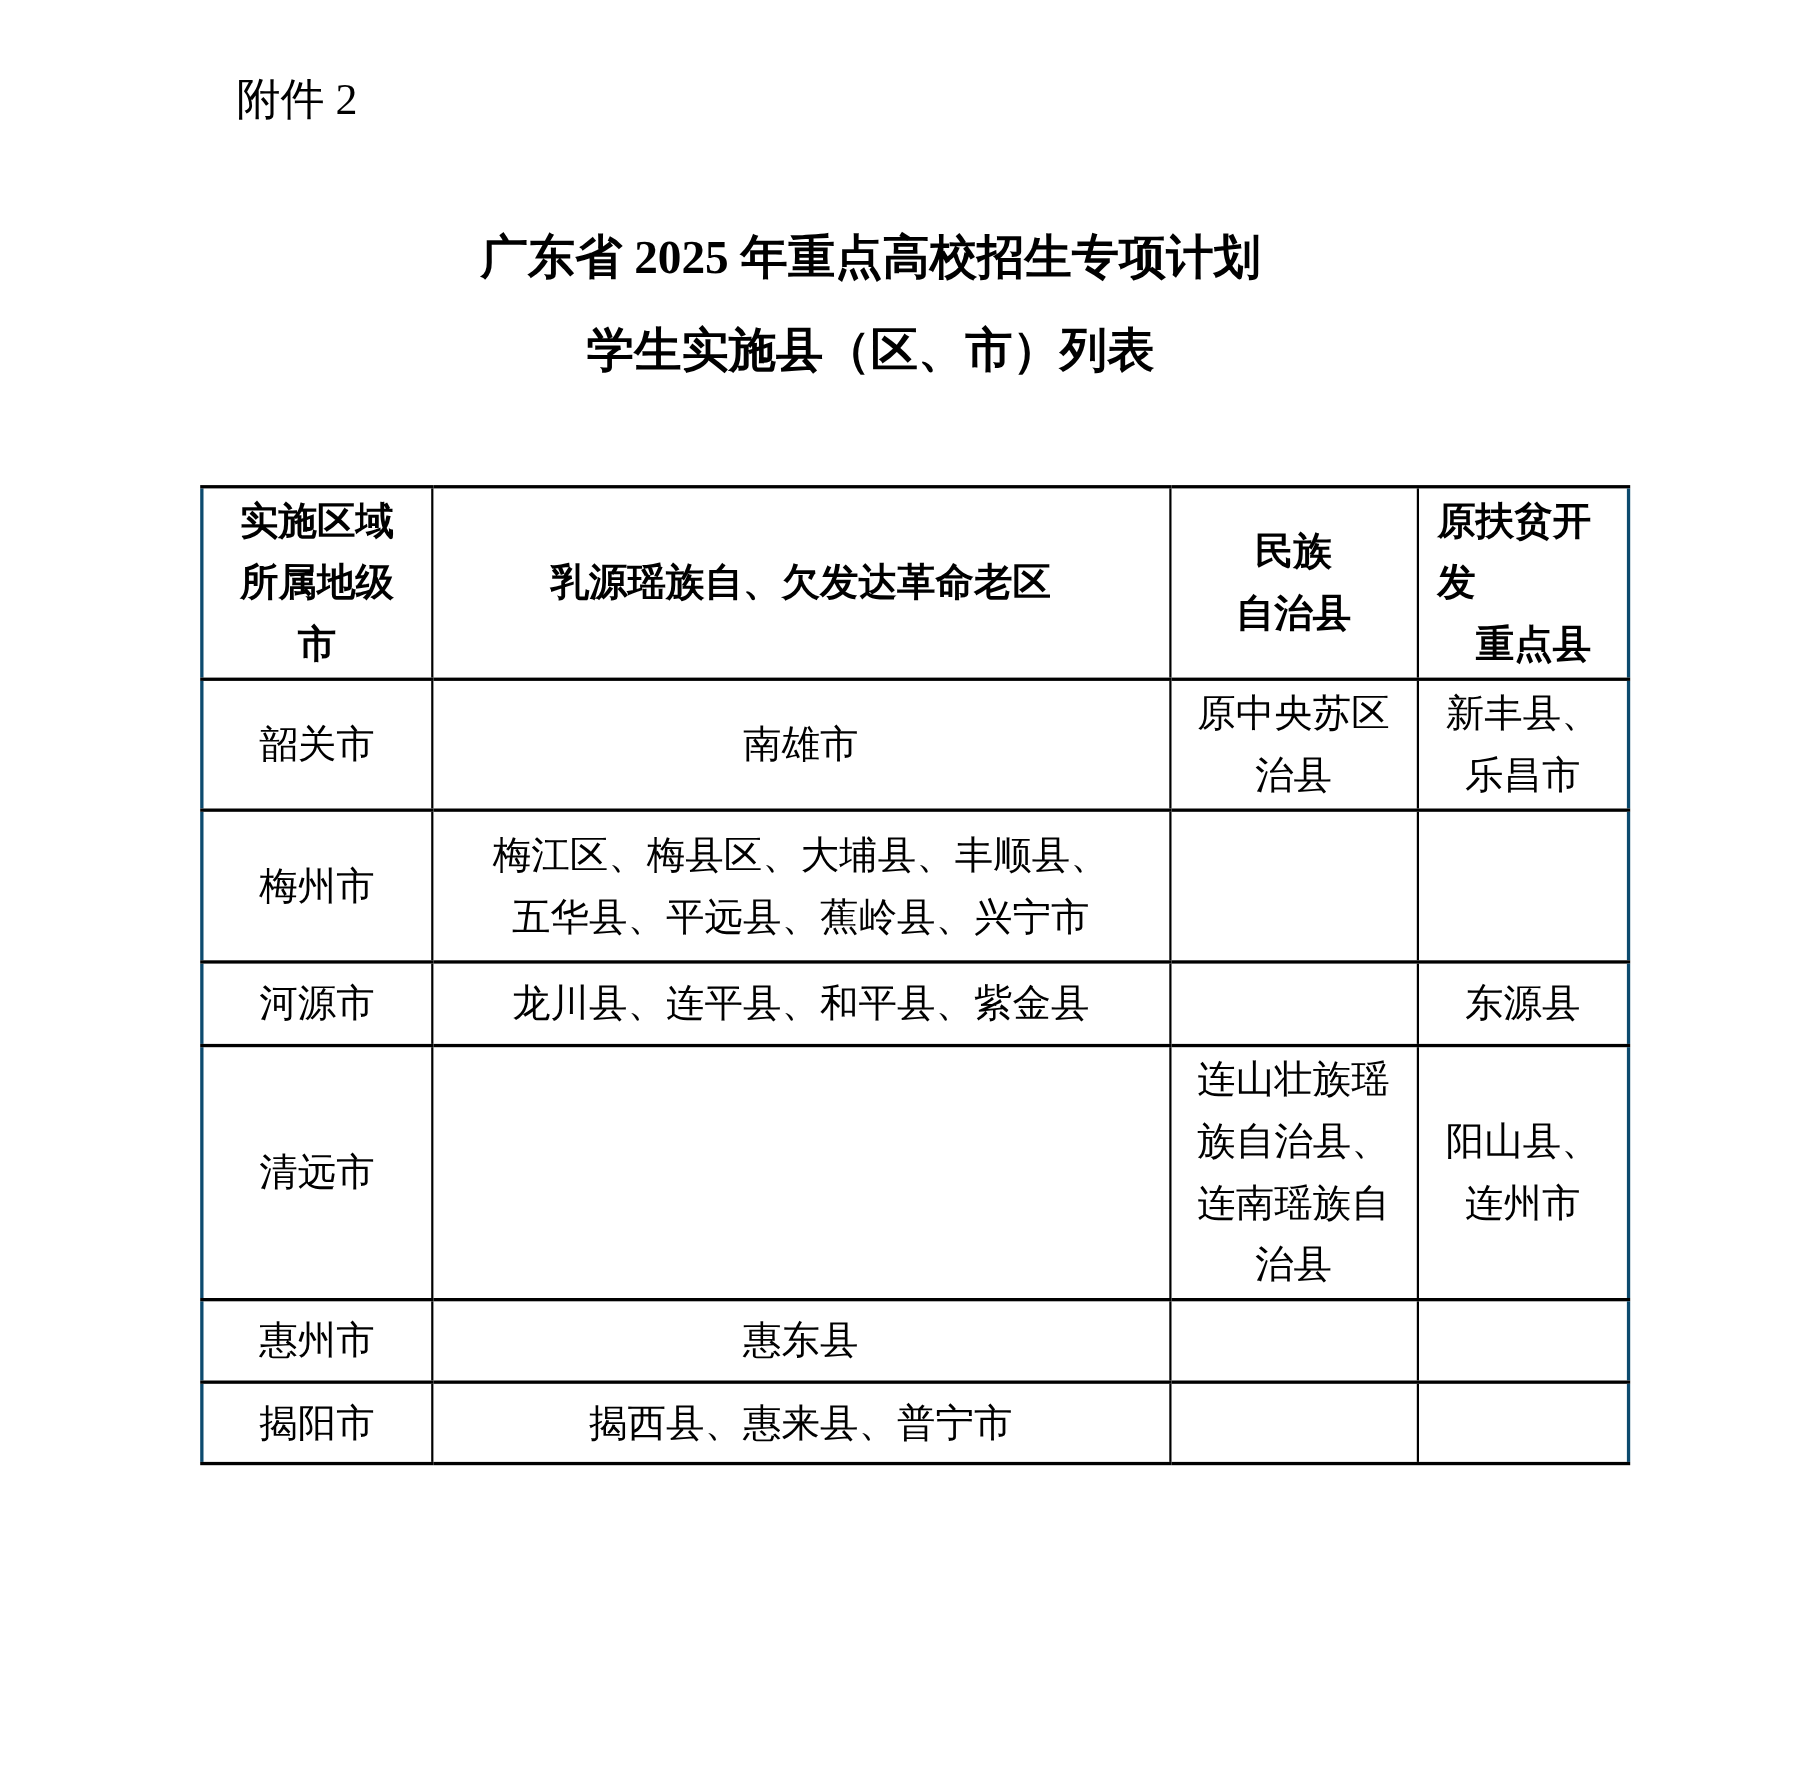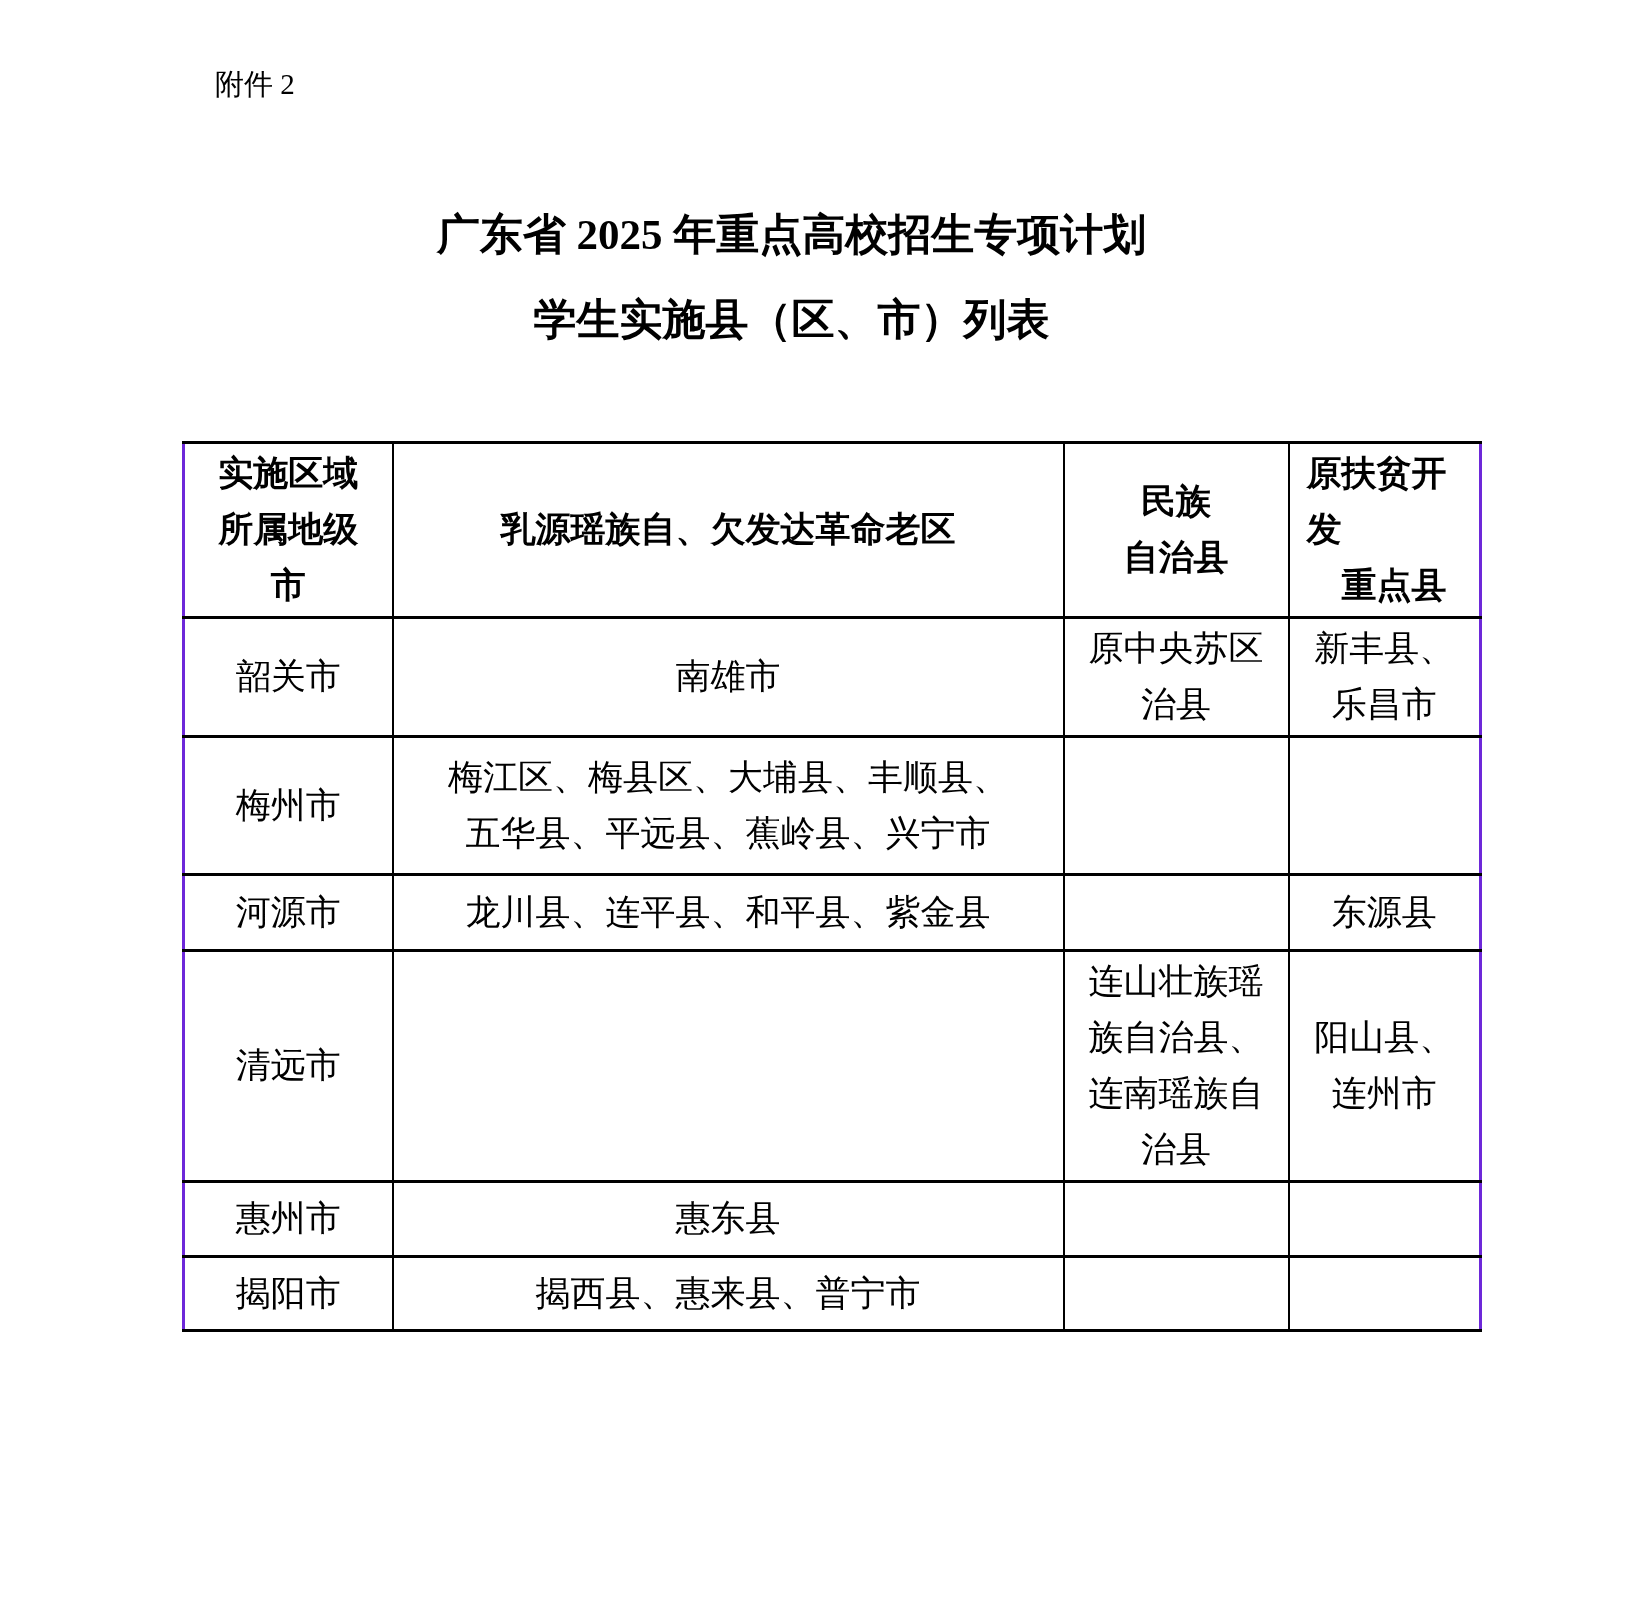--- a/index.html
+++ b/index.html
@@ -13,21 +13,21 @@
     height: 1609px;
     background: #ffffff;
     color: #000000;
     font-family: "Liberation Serif", "DejaVu Serif", serif;
     overflow: hidden;
   }
   .attachment {
     position: absolute;
     left: 215px;
     top: 66px;
-    font-size: 29px;
+    font-size: 40px;
     line-height: 1.25;
     font-weight: normal;
   }
   .doc-title {
     position: absolute;
     left: 183px;
     top: 192px;
     width: 1217px;
     margin: 0;
     text-align: center;
@@ -35,21 +35,21 @@
     line-height: 85px;
     font-weight: bold;
   }
   .title-line { display: block; }
   table.county-table {
     position: absolute;
     left: 182px;
     top: 441px;
     border-collapse: collapse;
     table-layout: fixed;
-    border: 3px solid #6d28d9;
+    border: 3px solid #0c4a6e;
   }
   .county-table col.c1 { width: 209px; }
   .county-table col.c2 { width: 671px; }
   .county-table col.c3 { width: 225px; }
   .county-table col.c4 { width: 192px; }
   .county-table th,
   .county-table td {
     border-left: 2px solid #000;
     border-right: 2px solid #000;
     border-top: 3px solid #000;

